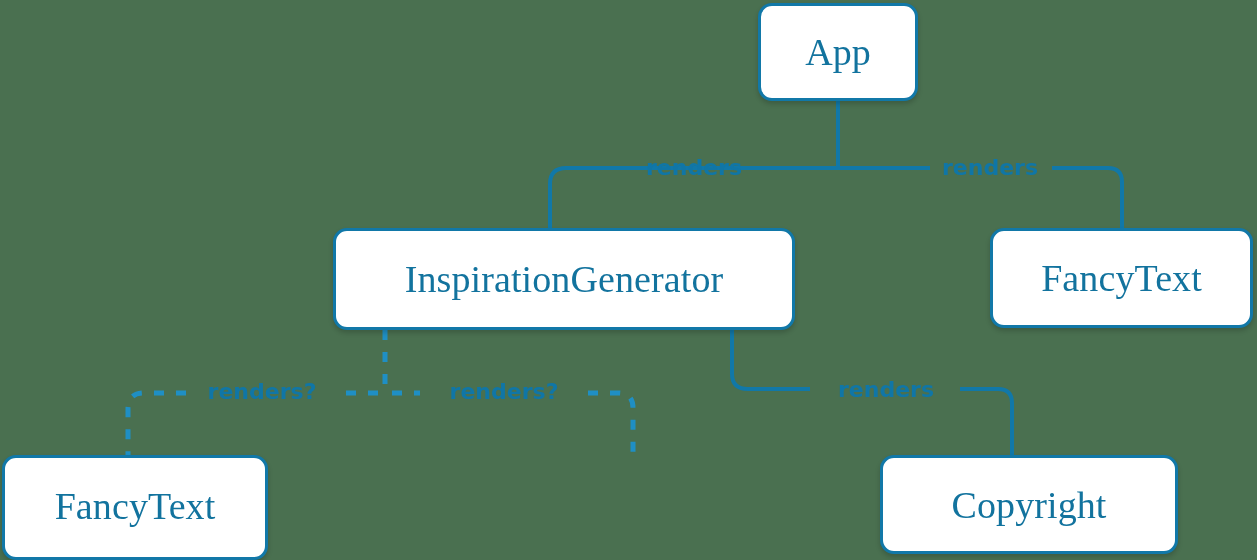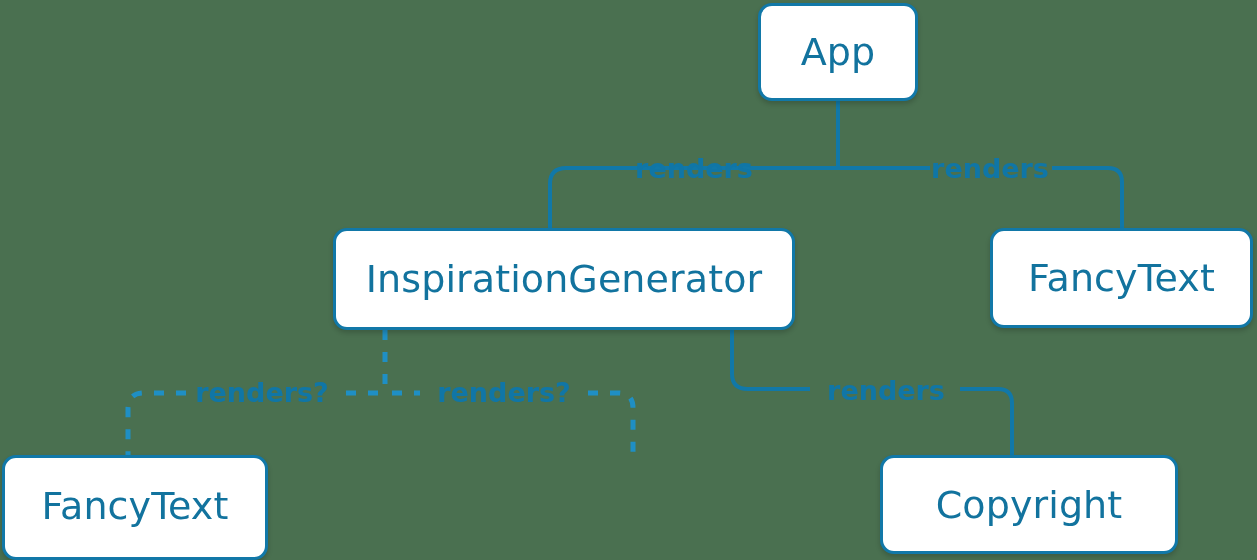--- a/index.html
+++ b/index.html
@@ -36,25 +36,26 @@
     justify-content: center;
     box-shadow: 0 3px 5px rgba(0,0,0,0.18);
     z-index: 3;
   }
   .node-label {
     color: #12739e;
     font-size: 38px;
     line-height: 1;
     letter-spacing: 0.1px;
     white-space: nowrap;
+    font-family: Liberation Serif, serif;
   }
   .edge-label {
     position: absolute;
     color: #1076a6;
-    font-size: 27px;
+    font-size: 22px;
     font-weight: 700;
     line-height: 1;
     white-space: nowrap;
     z-index: 2;
     transform: translate(-50%, -50%);
   }
 </style>
 </head>
 <body>
 

